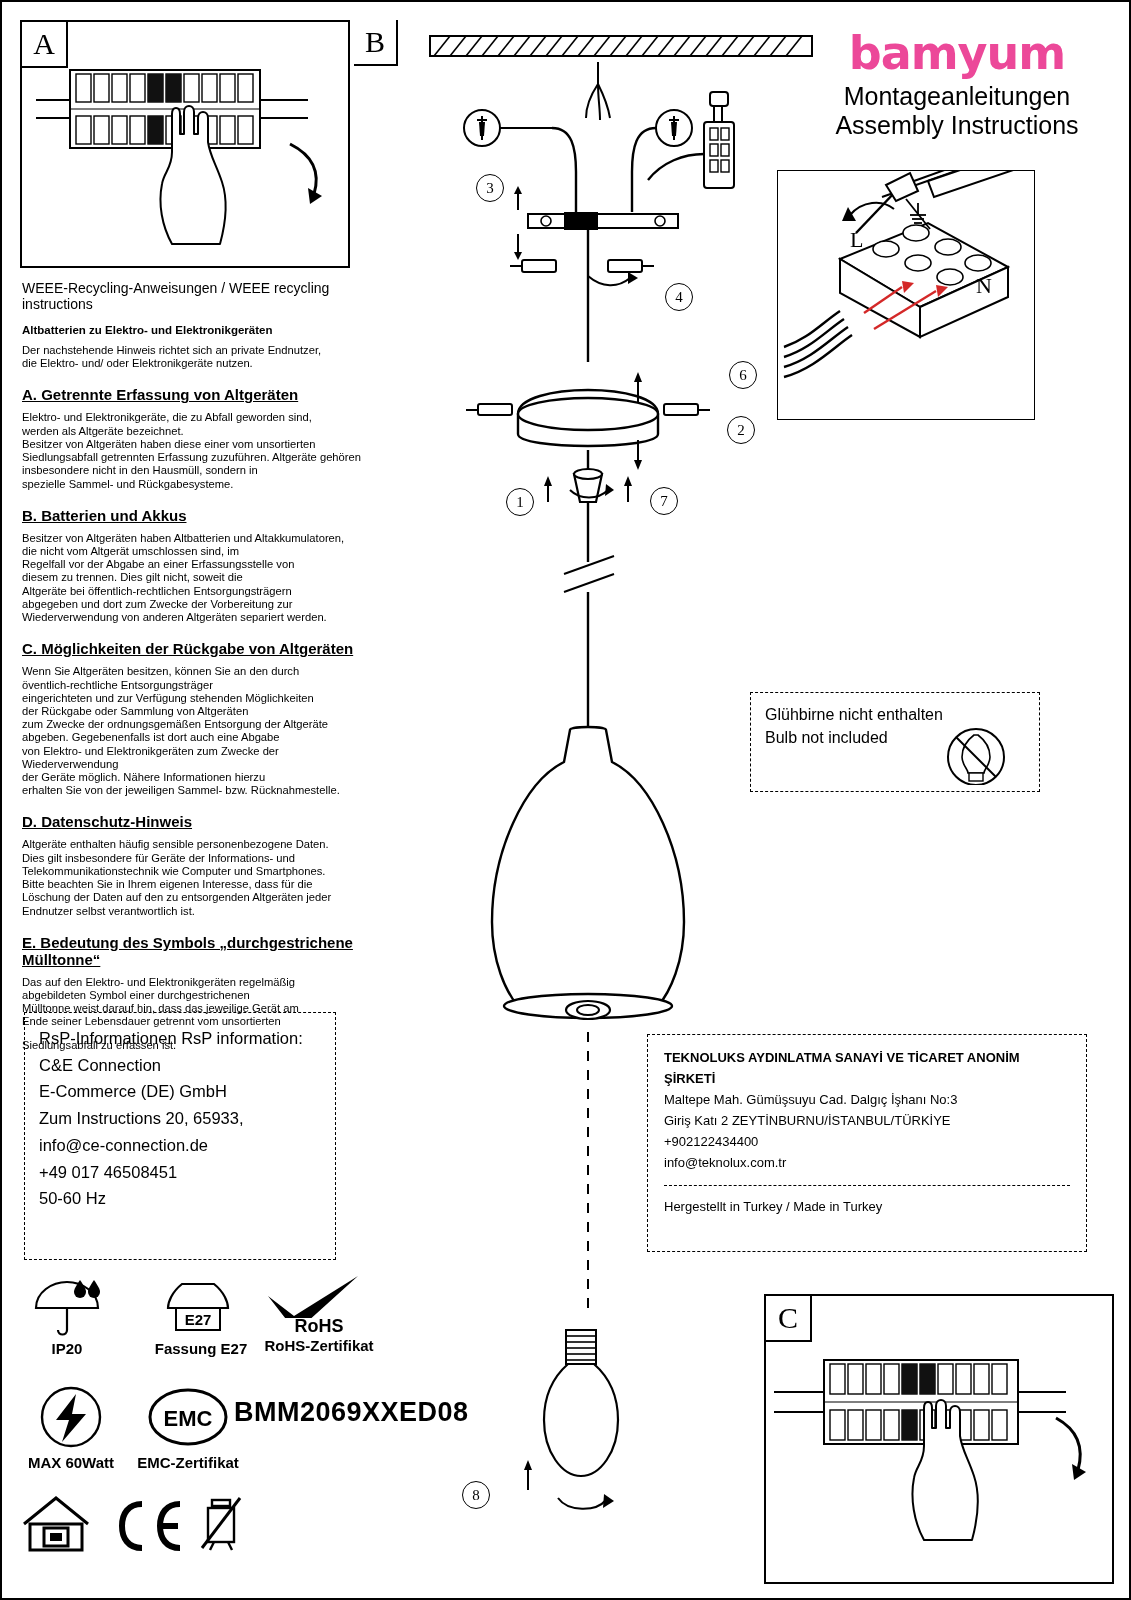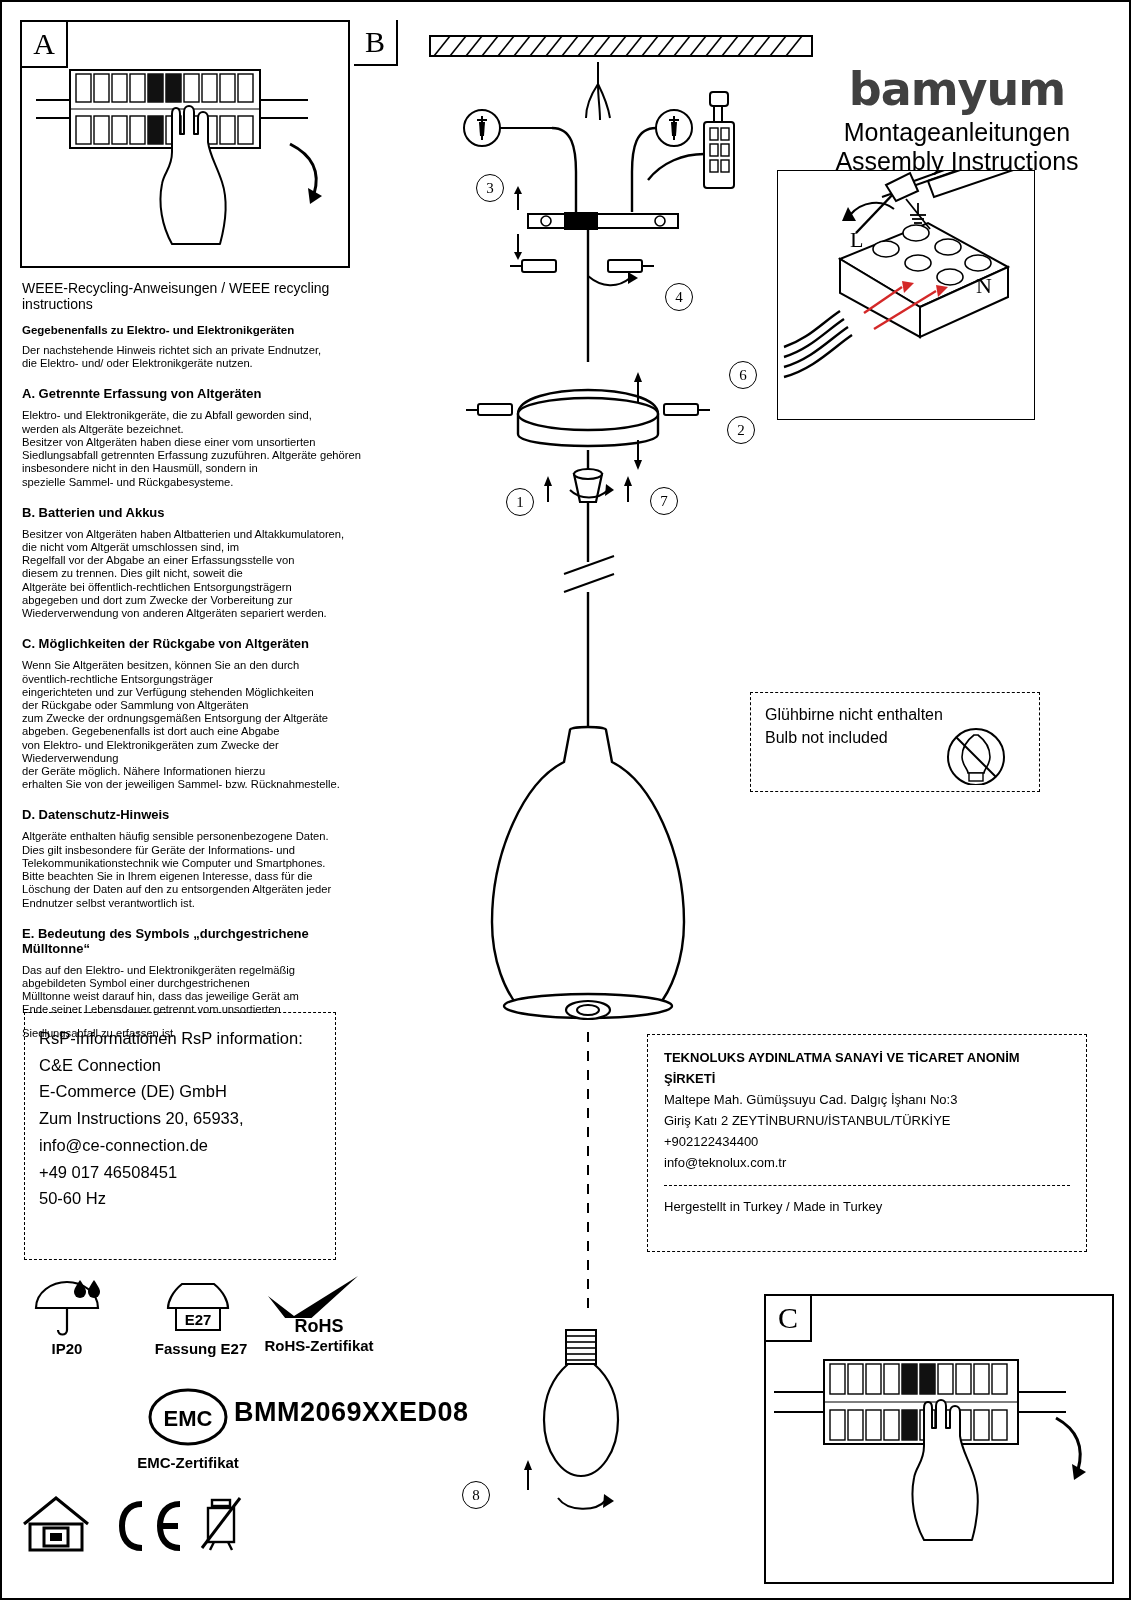--- a/index.html
+++ b/index.html
@@ -9,28 +9,28 @@
 
   
   #panel-a{left:18px;top:18px;width:330px;height:248px;border:2px solid #000;box-sizing:border-box;}
   .corner-letter{position:absolute;left:0;top:0;width:44px;height:44px;border-right:2px solid #000;border-bottom:2px solid #000;
     font-size:30px;font-family:"Liberation Serif",serif;display:flex;align-items:center;justify-content:center;background:#fff;z-index:5;}
 
   
   #weee{left:20px;top:278px;width:352px;}
   #weee .h1{font-size:14px;font-weight:normal;margin-bottom:12px;}
   #weee .h2{font-size:11.5px;font-weight:bold;margin:10px 0 8px;}
-  #weee .sec{font-size:13px;font-weight:bold;margin:16px 0 8px;}
+  #weee .sec{font-size:15px;font-weight:bold;margin:16px 0 8px;text-decoration:underline;}
   #weee p{font-size:11.2px;line-height:1.18;margin:0 0 10px;}
   #panel-b-letter{left:352px;top:18px;width:42px;height:44px;border-right:2px solid #000;border-bottom:2px solid #000;
      font-size:30px;font-family:"Liberation Serif",serif;display:flex;align-items:center;justify-content:center;}
 
   
   #brand{left:800px;top:28px;width:310px;text-align:center;}
-  #brand .logo{font-size:46px;font-weight:bold;color:#404040;letter-spacing:-1px;line-height:1;font-family:"DejaVu Sans",sans-serif;margin-top:36px;}
+  #brand .logo{font-size:46px;font-weight:bold;color:#ec4899;letter-spacing:-1px;line-height:1;font-family:"DejaVu Sans",sans-serif;}
   #brand .l1{font-size:25px;margin-top:6px;}
   #brand .l2{font-size:25px;}
 
   
   #wire-box{left:775px;top:168px;width:258px;height:250px;border:1.5px solid #000;box-sizing:border-box;}
 
   
   #bulbbox{left:748px;top:690px;width:290px;height:100px;border:1.6px dashed #000;box-sizing:border-box;padding:10px 14px;}
   #bulbbox div{font-size:16px;line-height:1.45;}
 
@@ -115,21 +115,21 @@
                L172 112 L172 90 C172 82 162 82 162 90 L162 112
                L158 112 L158 92 C158 84 150 84 150 92 Z" fill="#fff" stroke="#000" stroke-width="2" stroke-linejoin="round"></path>
 
       <path d="M268 122 C292 134 298 152 292 172" fill="none" stroke="#000" stroke-width="3"></path>
       <polygon points="286,166 300,174 288,182" fill="#000"></polygon>
     </svg>
   </div>
 
   <div class="abs" id="weee">
     <div class="h1">WEEE-Recycling-Anweisungen / WEEE recycling instructions</div>
-    <div class="h2">Gegebenenfalls zu Elektro- und Elektronikgeräten</div>
+    <div class="h2">Altbatterien zu Elektro- und Elektronikgeräten</div>
     <p style="white-space:pre-line">Der nachstehende Hinweis richtet sich an private Endnutzer,
 die Elektro- und/ oder Elektronikgeräte nutzen.</p>
 
     <div class="sec">A. Getrennte Erfassung von Altgeräten</div>
     <p style="white-space:pre-line">Elektro- und Elektronikgeräte, die zu Abfall geworden sind,
 werden als Altgeräte bezeichnet.
 Besitzer von Altgeräten haben diese einer vom unsortierten
 Siedlungsabfall getrennten Erfassung zuzuführen. Altgeräte gehören
 insbesondere nicht in den Hausmüll, sondern in
 spezielle Sammel- und Rückgabesysteme.</p>
@@ -432,20 +432,27 @@
   </div>
 
   <div class="abs" id="rohs">
     <svg width="130" height="44">
       <path d="M14 22 L40 42 L104 2 L42 58 Z" fill="#000"></path>
     </svg>
     <div style="font-size:18px;font-weight:bold;text-align:center;margin-top:-2px">RoHS</div>
     <div class="icon-cap">RoHS-Zertifikat</div>
   </div>
 
+  <div class="abs" id="maxw">
+    <svg width="110" height="70">
+      <circle cx="55" cy="33" r="29" fill="#fff" stroke="#000" stroke-width="2.4"></circle>
+      <polygon points="60,10 40,36 53,36 46,58 70,30 56,30" fill="#000"></polygon>
+    </svg>
+    <div class="icon-cap">MAX 60Watt</div>
+  </div>
 
   <div class="abs" id="emc">
     <svg width="112" height="70">
       <ellipse cx="56" cy="33" rx="38" ry="27" fill="#fff" stroke="#000" stroke-width="3"></ellipse>
       <text x="56" y="42" font-size="22" font-weight="bold" text-anchor="middle" font-family="Liberation Sans, sans-serif">EMC</text>
     </svg>
     <div class="icon-cap">EMC-Zertifikat</div>
   </div>
 
   <div class="abs" id="model">BMM2069XXED08</div>

